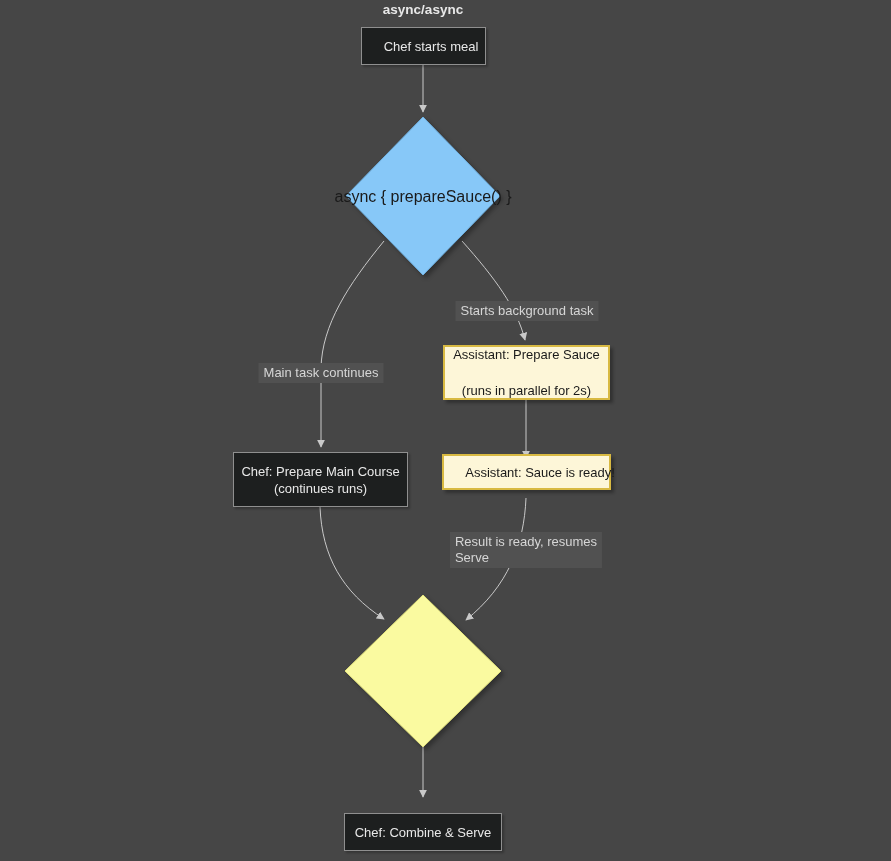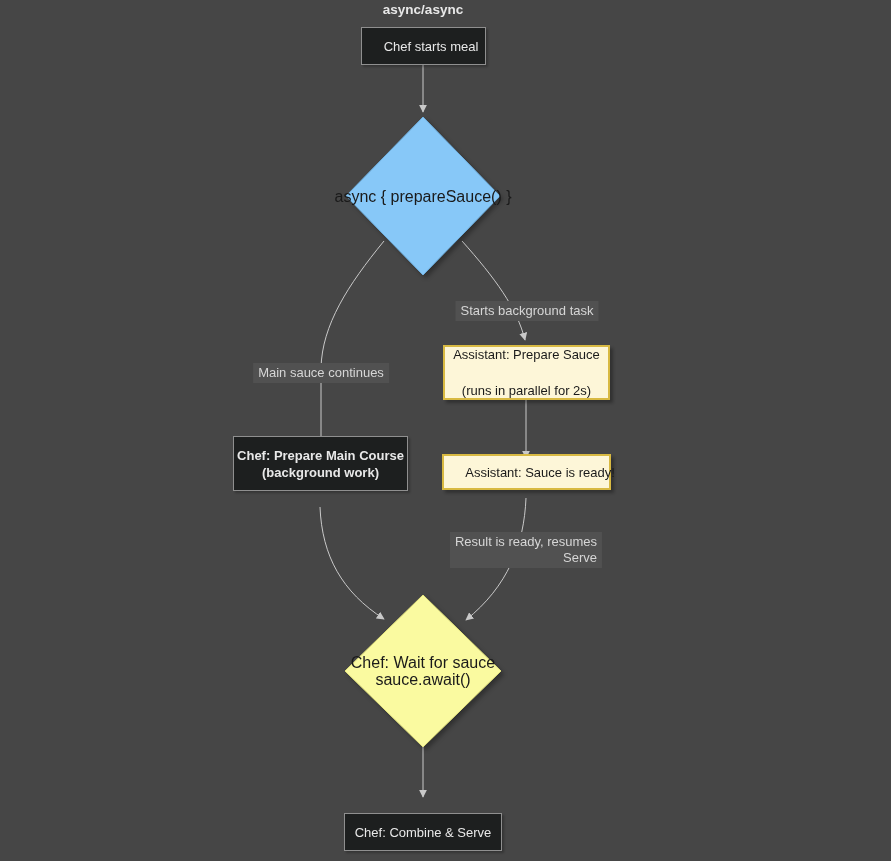--- a/index.html
+++ b/index.html
@@ -87,28 +87,28 @@
   #label-async { left: 346px; top: 117px; width: 154px; height: 158px; }
   #label-wait  { left: 346px; top: 595px; width: 154px; height: 152px; }
   .edge-label {
     position: absolute;
     transform: translate(-50%, -50%);
     background: var(--edge_label_bg, #515151);
     color: var(--edge_label_text, #d6d6d6);
     font-size: 13px;
     line-height: 16px;
     padding: 2px 5px;
-    text-align: right;
+    text-align: left;
     white-space: nowrap;
   }
   #elabel-main-flow  { left: 321px; top: 373px; }
   #elabel-background { left: 527px; top: 311px; }
   #elabel-result     { left: 526px; top: 550px; }
   #node-start        { left: 361px; top: 27px;  width: 125px; height: 38px; padding-left: 15px; }
-  #node-main-course  { left: 233px; top: 436px; width: 175px; height: 55px; font-weight: bold; }
+  #node-main-course  { left: 233px; top: 452px; width: 175px; height: 55px; }
   #node-prepare-sauce{ left: 443px; top: 345px; width: 167px; height: 55px; gap: 19px; }
   #node-sauce-ready  { left: 442px; top: 454px; width: 169px; height: 36px; padding-left: 27px; }
   #node-combine      { left: 344px; top: 801px; width: 158px; height: 38px; margin-top: 12px; }
 </style>
 </head>
 <body>
 
 <div class="canvas">
 
   <svg class="edges-layer" width="891" height="861" viewBox="0 0 891 861" xmlns="http://www.w3.org/2000/svg">
@@ -138,44 +138,40 @@
 
   <div class="diamond-label" id="label-async">
     <span>async { prepareSauce() }</span>
   </div>
 
   <div class="edge-label" id="elabel-background">
     <span>Starts background task</span>
   </div>
 
   <div class="edge-label" id="elabel-main-flow">
-    <span>Main sauce continues</span>
+    <span>Main task continues</span>
   </div>
 
   <div class="node cream" id="node-prepare-sauce">
     <span>Assistant: Prepare Sauce</span>
     <span>(runs in parallel for 2s)</span>
   </div>
 
   <div class="node dark" id="node-main-course">
     <span>Chef: Prepare Main Course</span>
-    <span>(background work)</span>
+    <span>(continues runs)</span>
   </div>
 
   <div class="node cream" id="node-sauce-ready">
     <span>Assistant: Sauce is ready!</span>
   </div>
 
   <div class="edge-label" id="elabel-result">
     <div>Result is ready, resumes</div>
     <div>Serve</div>
   </div>
 
-  <div class="diamond-label" id="label-wait">
-    <span>Chef: Wait for sauce</span>
-    <span>sauce.await()</span>
-  </div>
 
   <div class="node dark" id="node-combine">
     <span>Chef: Combine &amp; Serve</span>
   </div>
 
 </div>
 
 </body></html>

